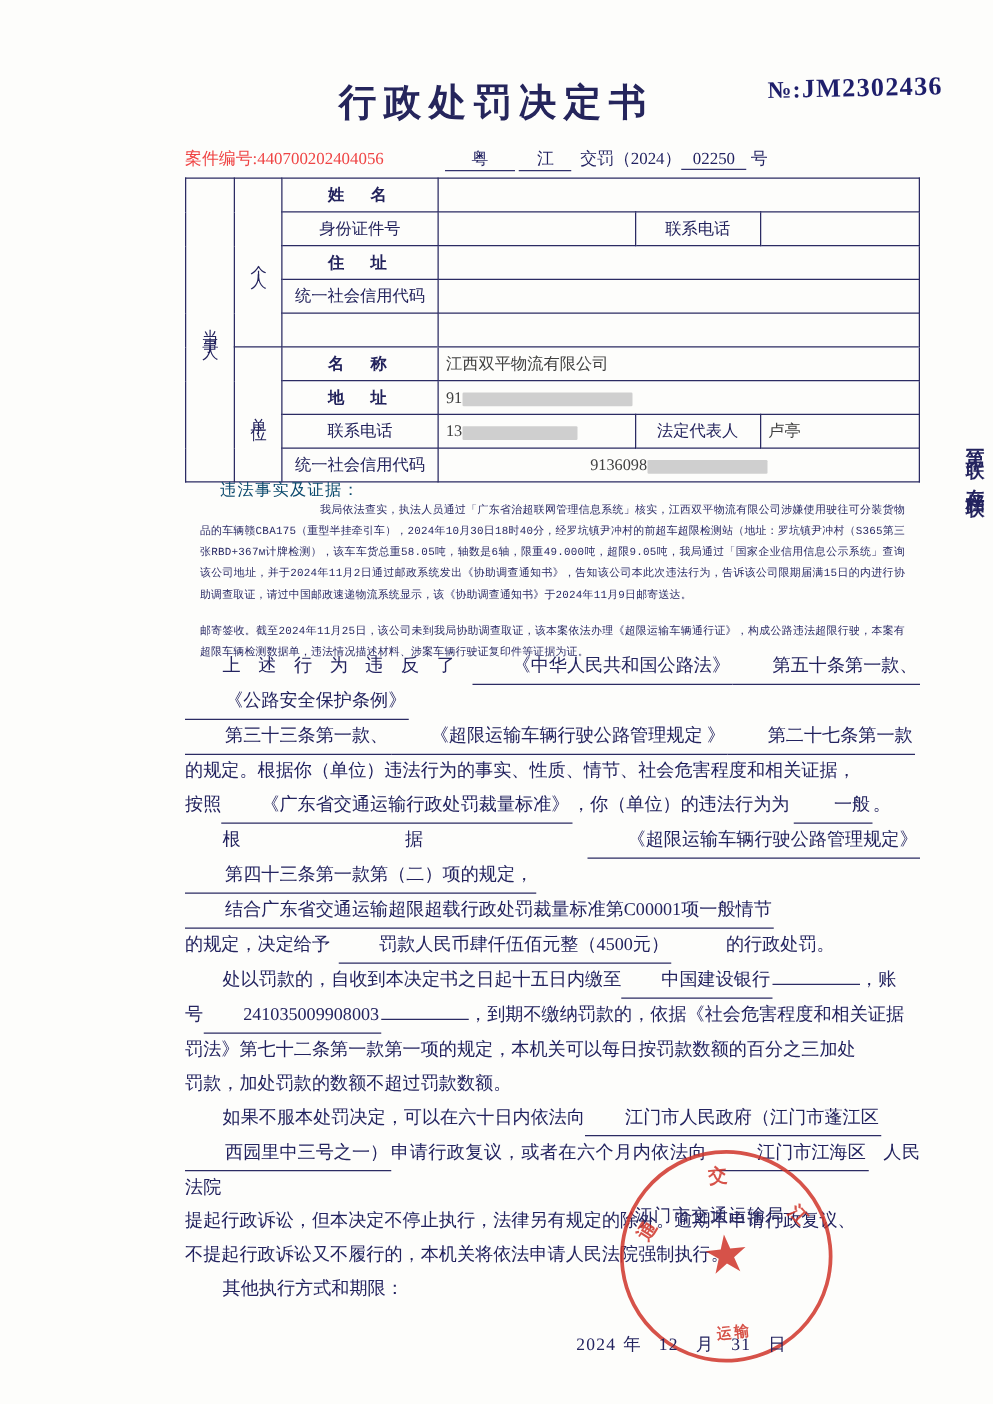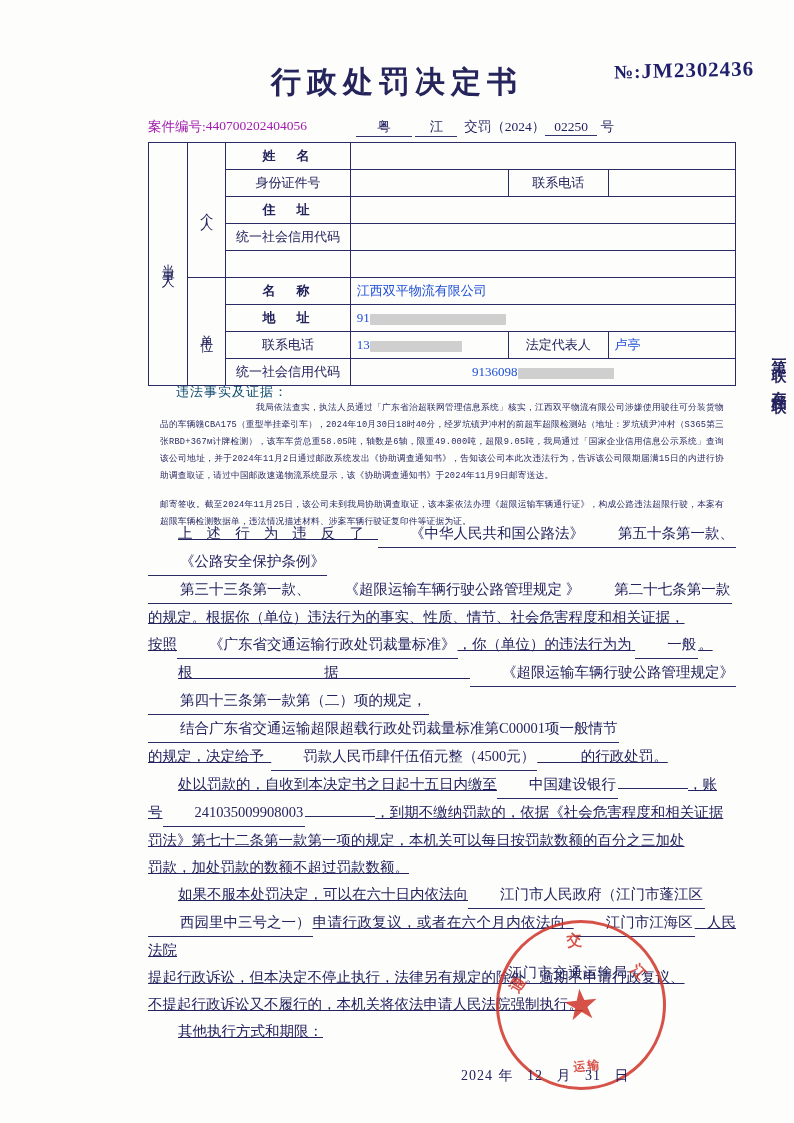--- a/index.html
+++ b/index.html
@@ -26,22 +26,22 @@
     position:absolute;right:40px;top:58px;
     font-size:21px;color:#1f1f6b;
     letter-spacing:1px;
     font-weight:700;
     transform:rotate(-1.2deg);
   }
   .serial .no{font-size:19px;}
 
   .case-row{
     position:absolute;left:148px;top:118px;right:40px;
-    font-size:13.5px;color:#a21caf;
-    display:flex;align-items:flex-start;
+    font-size:13.5px;color:#ef4444;
+    display:flex;align-items:center;
   }
   .case-no{white-space:nowrap;}
   .doc-no{
     position:absolute;left:356px;top:118px;
     font-size:13.5px;color:#1f1f5f;white-space:nowrap;
   }
   .doc-no .ul{display:inline-block;min-width:56px;border-bottom:1px solid #33336e;text-align:center;}
   .doc-no .ul2{display:inline-block;min-width:42px;border-bottom:1px solid #33336e;text-align:center;}
   .doc-no .ul3{display:inline-block;min-width:52px;border-bottom:1px solid #33336e;text-align:center;}
 
@@ -52,21 +52,21 @@
     font-size:13px;color:#22225c;
   }
   .tbl td{border:1px solid #2b2b63;height:26px;padding:0 6px;}
   .lbl{text-align:center;letter-spacing:4px;white-space:nowrap;font-weight:bold;}
   .lbl-n{text-align:center;white-space:nowrap;}
   .vert{
     width:26px;text-align:center;vertical-align:middle;
     letter-spacing:6px;
   }
   .vert span{writing-mode:vertical-rl;text-orientation:upright;display:inline-block;}
-  .val{color:#1d4ed8;}
+  .val{color:#404040;}
   .redact{
     display:inline-block;background:#cfcfcf;border-radius:1px;
     vertical-align:middle;height:11px;
   }
 
   
   .side-label{
     position:absolute;right:6px;top:348px;
     writing-mode:vertical-rl;text-orientation:upright;
     font-size:15px;letter-spacing:4px;color:#23235e;font-weight:700;
@@ -85,21 +85,21 @@
   }
   .facts p{margin:12px;text-indent:96px;font-family:Liberation Mono, monospace;}
   .facts p.n{text-indent:0;}
 
   
   .body{
     position:absolute;left:148px;top:520px;width:588px;
     font-size:14.5px;line-height:27px;color:#23235f;
     text-align:justify;
   }
-  .body p{margin:0;text-decoration:underline;}
+  .body p{margin:0;}
   .ind{text-indent:30px;}
   .u{border-bottom:1px solid #2b2b63;display:inline-block;padding:0 2px;}
   .u-blank{border-bottom:1px solid #2b2b63;display:inline-block;min-width:70px;}
 
   
   .seal{
     position:absolute;left:496px;top:920px;width:164px;height:164px;
     border:3px solid #d0352a;border-radius:50%;
     opacity:.85;
     transform:rotate(-6deg);

